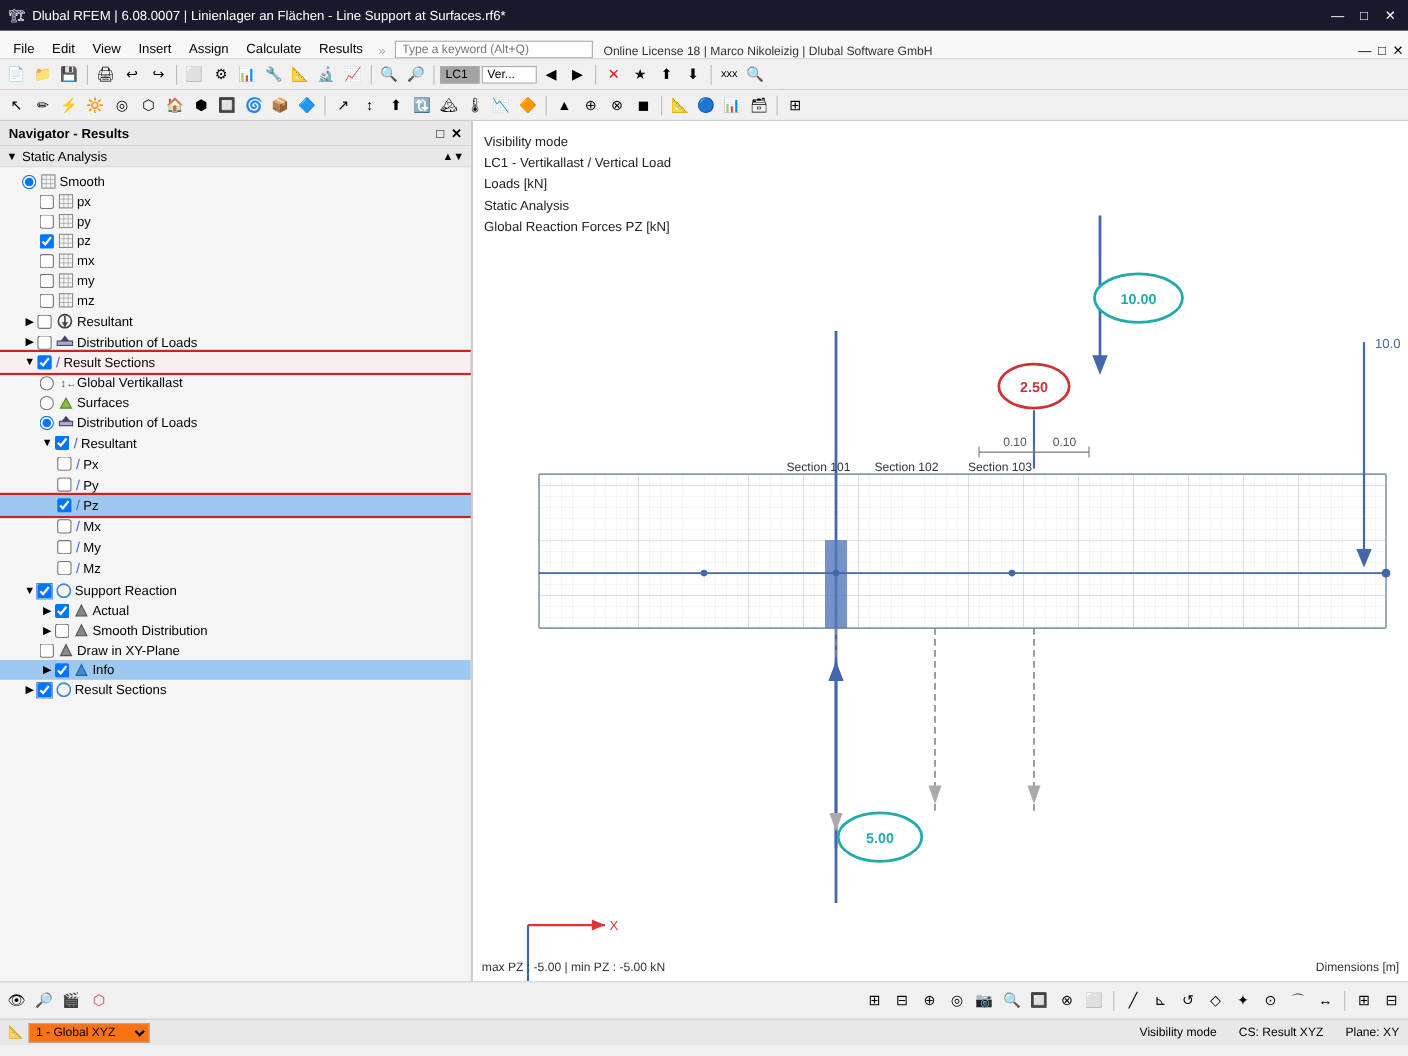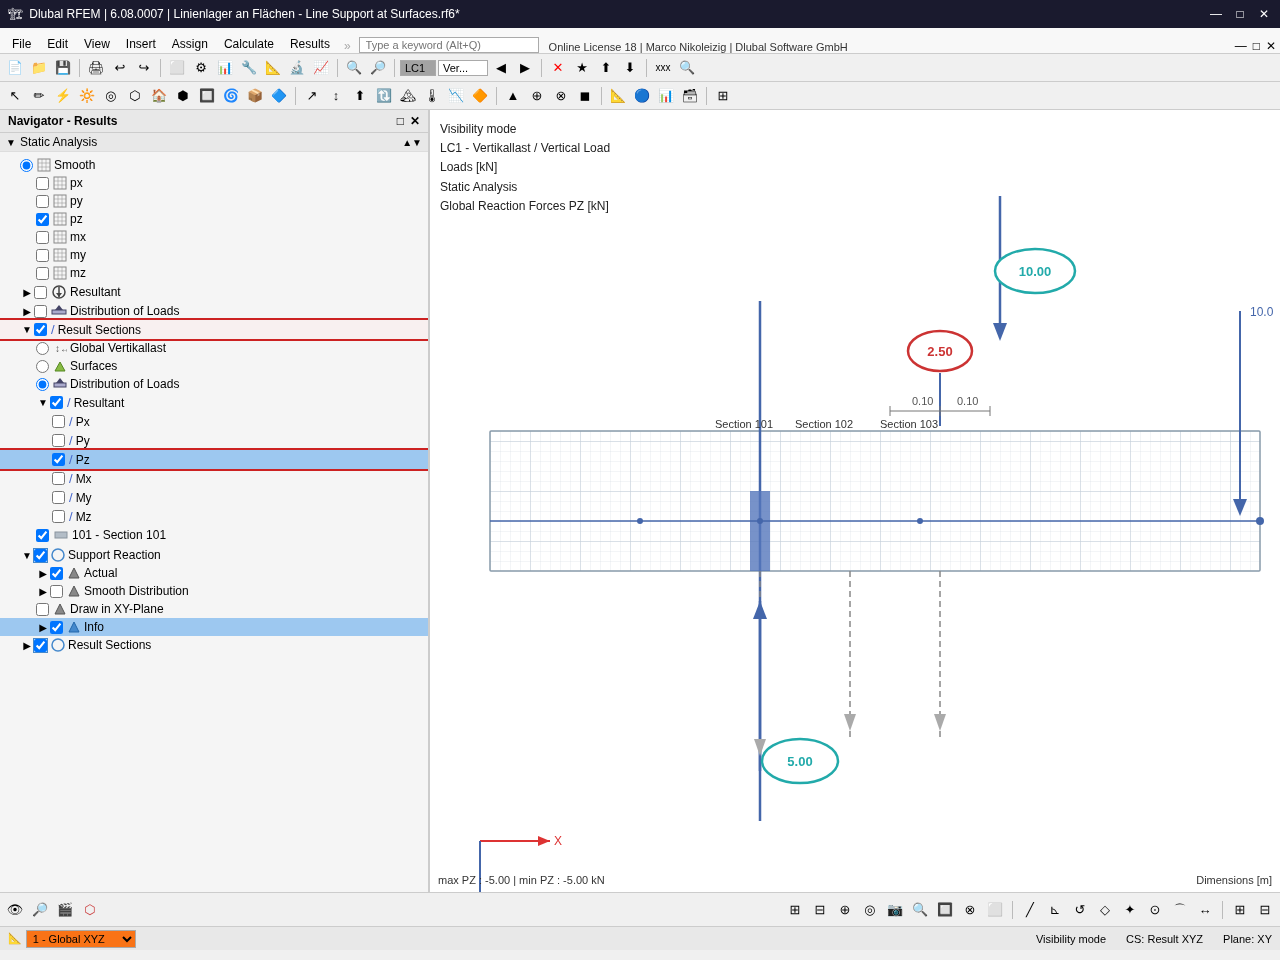--- a/index.html
+++ b/index.html
@@ -461,27 +461,20 @@
         <span style="color:#4466cc;margin-right:3px;font-size:13px">/</span>
         <span>My</span>
       </div>
 
       <div class="nav-item nav-indent-3">
         <input type="checkbox" style="">
         <span style="color:#4466cc;margin-right:3px;font-size:13px">/</span>
         <span>Mz</span>
       </div>
 
-      <div class="nav-item nav-indent-2">
-        <input type="checkbox" checked="" style="">
-        <svg width="16" height="14" style="margin-right:3px">
-            <rect x="2" y="4" width="12" height="6" fill="#8899aa" opacity="0.6" stroke="#445566" stroke-width="1"></rect>
-          </svg>
-        <span>101 - Section 101</span>
-      </div>
 
 
       <div class="nav-item nav-indent-1" style="margin-top:2px;">
         <span class="expand-btn">▼</span>
         <input type="checkbox" checked="" style="outline: rgb(68, 136, 204) solid 1px;">
         <svg width="14" height="14" style="margin-right:3px">
             <circle cx="7" cy="7" r="6" fill="none" stroke="#4488cc" stroke-width="1.5"></circle>
           </svg>
         <span>Support Reaction</span>
       </div>

